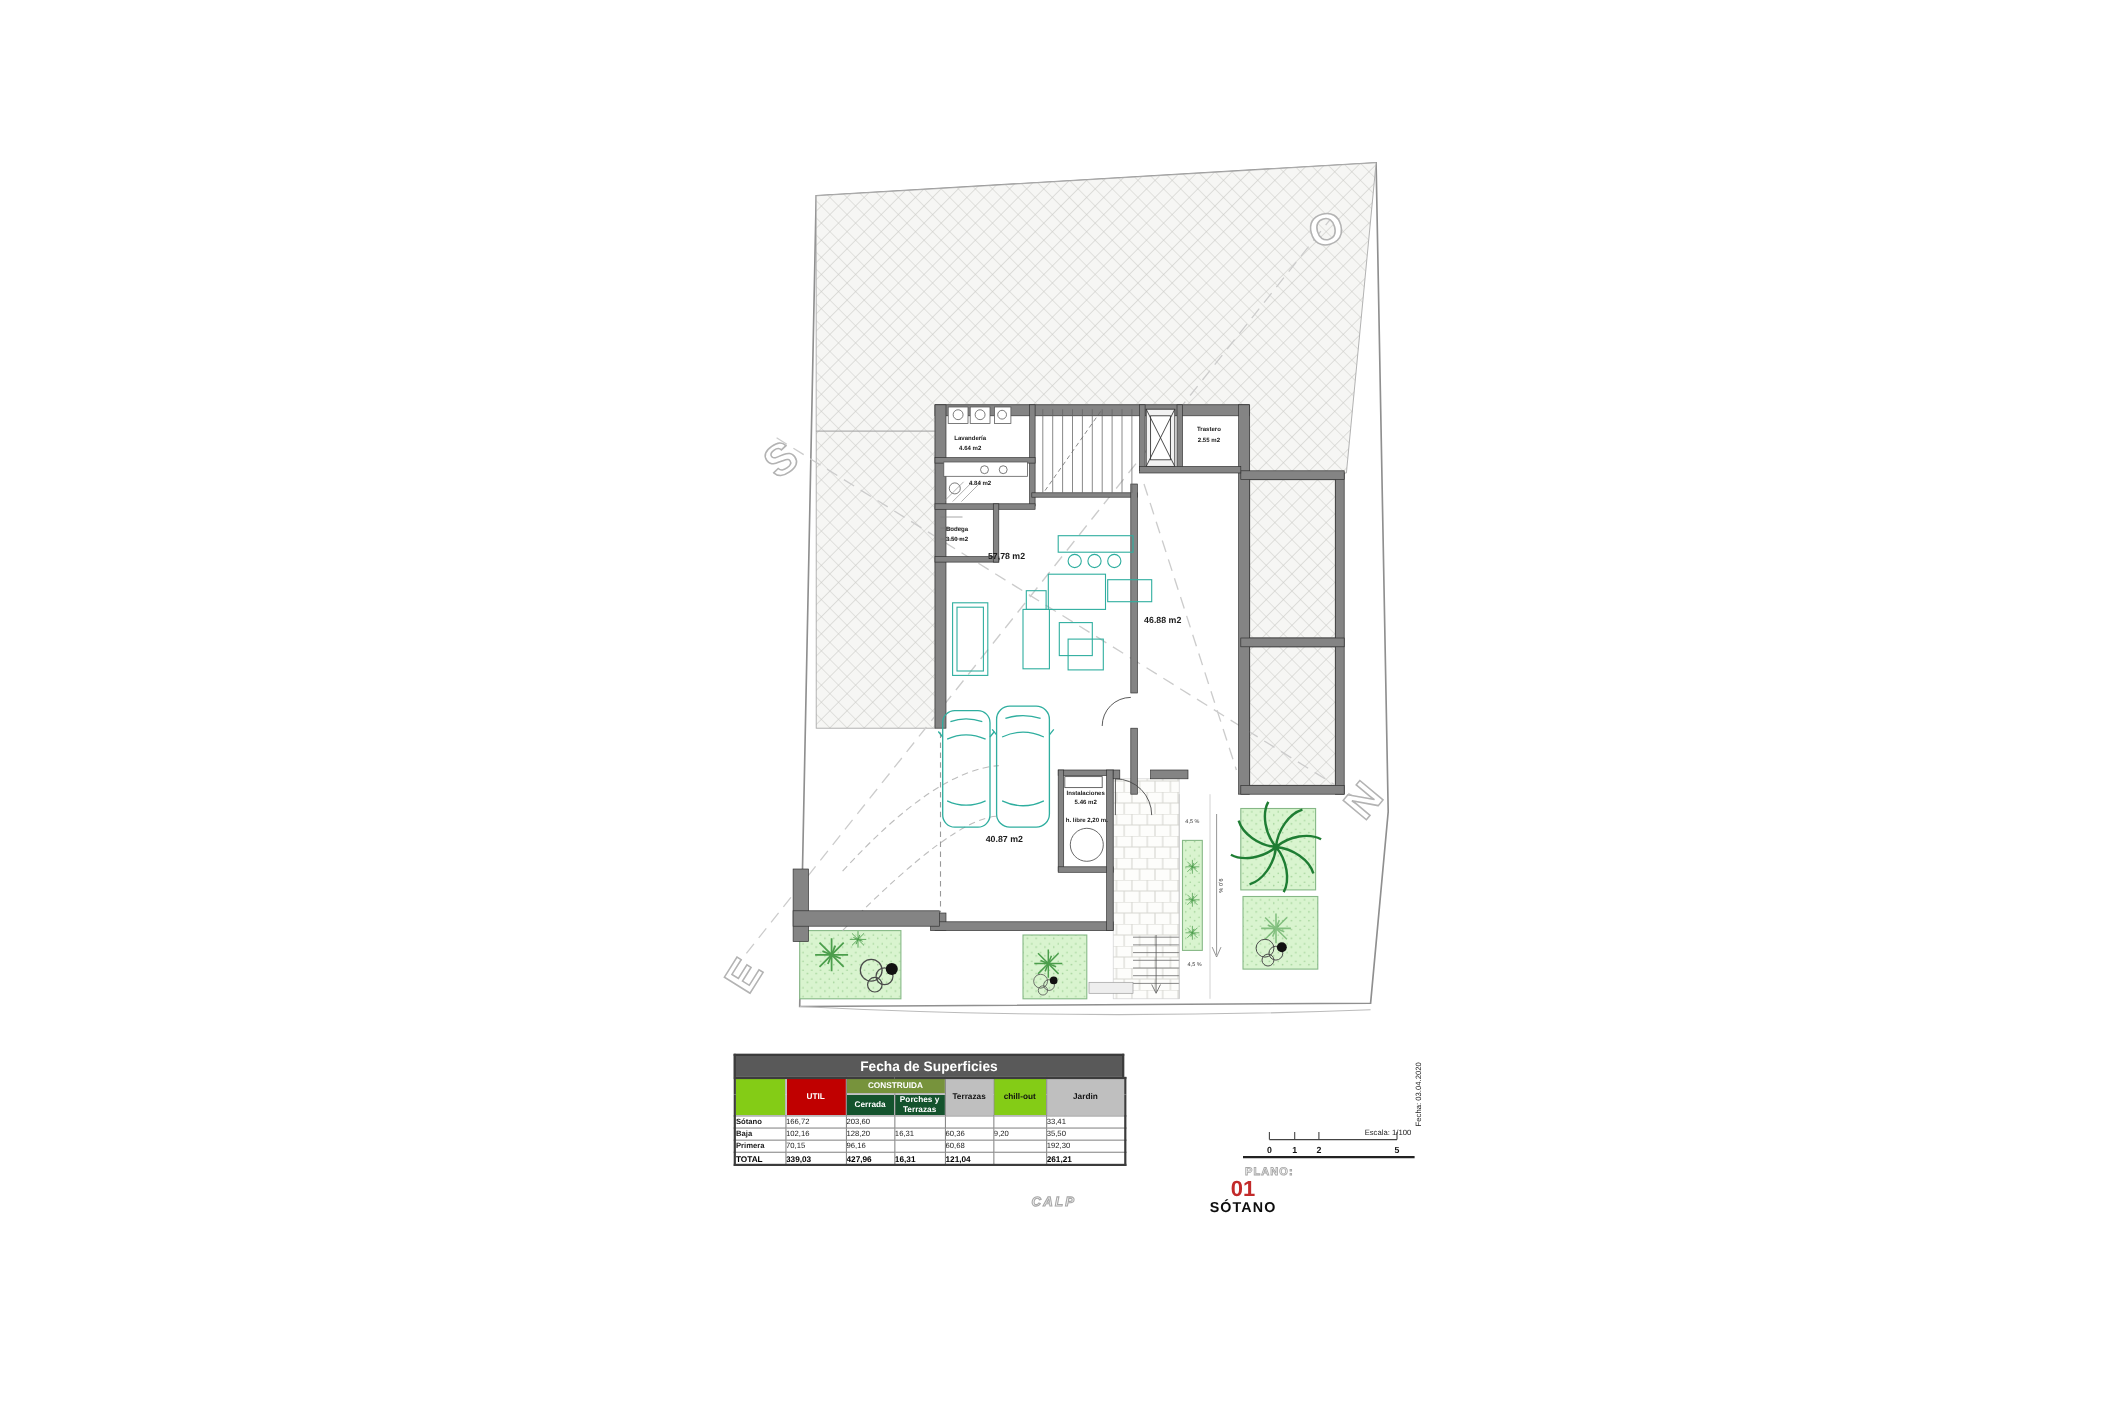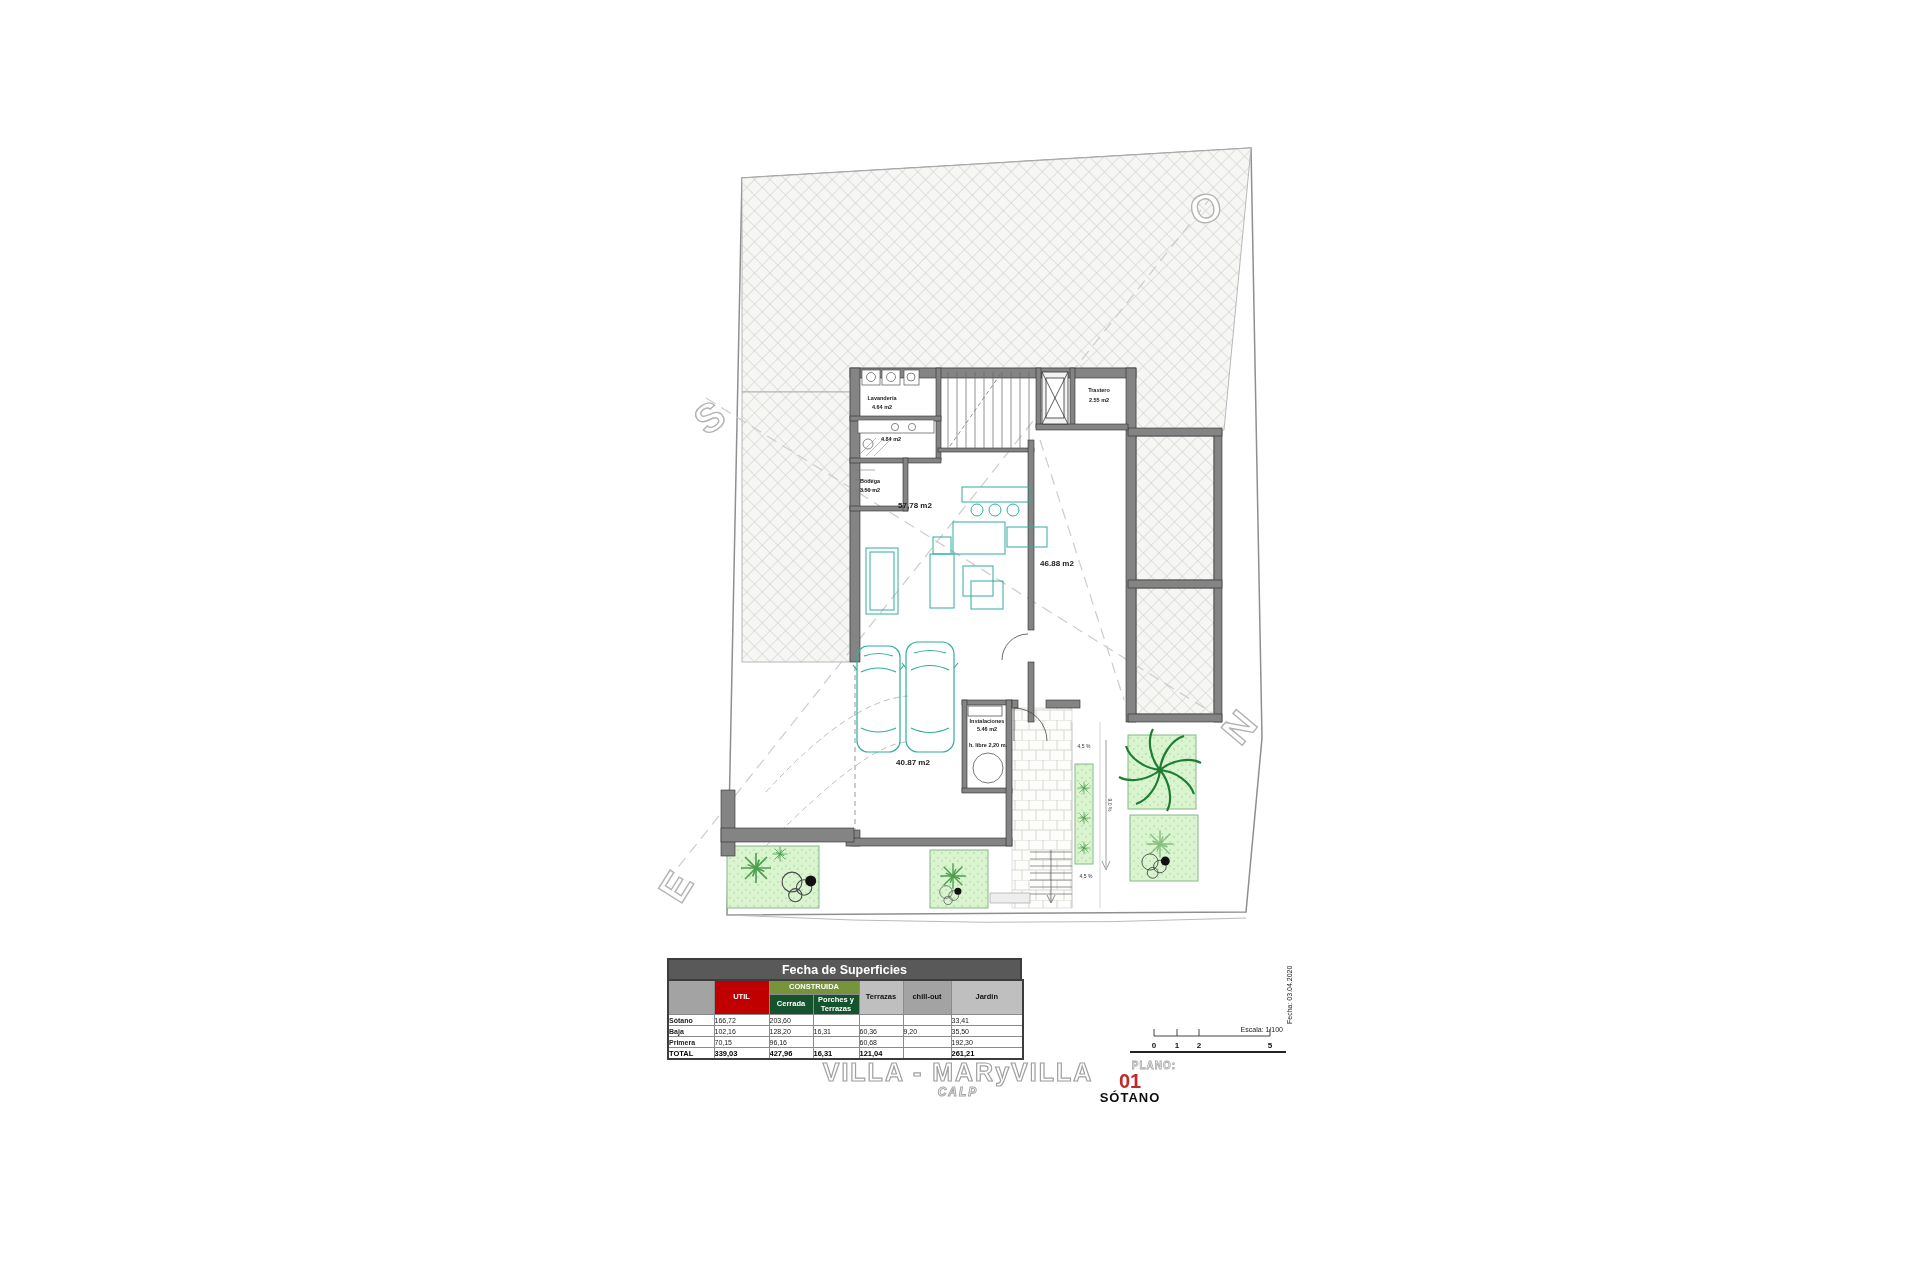--- a/index.html
+++ b/index.html
@@ -19,21 +19,21 @@
   table.surf{border-collapse:collapse;table-layout:fixed;width:355px;border:2px solid #3c3c3c;}
   table.surf th,table.surf td{border:1px solid #8a8a8a;padding:0;overflow:hidden;}
   table.surf th{font-size:7.5px;line-height:1.1;}
   table.surf td{font-size:7px;height:10px;color:#222;}
   td.rowlab{font-weight:bold;font-size:7.5px;color:#000;}
   tr.total td{font-weight:bold;font-size:7.5px;color:#000;}
   .h-util{background:#c00000;color:#fff;}
   .h-cons{background:#77933c;color:#fff;height:13px;}
   .h-sub{background:#14532d;color:#fff;font-size:6.5px;height:19px;}
   .h-gray{background:#bfbfbf;color:#111;margin-left:35px;}
-  .h-white{background:#a3a3a3;color:#111;}
+  .h-white{background:#84cc16;color:#111;}
 
   
   .outline{color:#fff;-webkit-text-stroke:1.2px #a0a0a0;}
   .proj-title{position:absolute;left:758px;top:1058px;width:400px;text-align:center;
     font-size:25px;font-weight:800;letter-spacing:2px;}
   .proj-loc{position:absolute;left:758px;top:1085px;width:400px;text-align:center;
     font-size:12px;font-weight:800;letter-spacing:2px;font-style:italic;-webkit-text-stroke:1px #a8a8a8;}
   .plano-label{position:absolute;left:1080px;top:1060px;width:100px;text-align:center;
     font-size:10px;font-weight:800;letter-spacing:1px;padding-left:24px;-webkit-text-stroke:0.8px #a8a8a8;}
   .plano-num{position:absolute;left:1080px;top:1070px;width:100px;text-align:center;
@@ -359,19 +359,18 @@
       <td>427,96</td>
       <td>16,31</td>
       <td>121,04</td>
       <td></td>
       <td>261,21</td>
     </tr>
   </tbody>
       </table>
 </div>
 
-<div class="proj-title outline">VILLA - MARyVILLA</div>
 <div class="proj-loc outline">CALP</div>
 <div class="plano-label outline">PLANO:</div>
 <div class="plano-num">01</div>
 <div class="plano-name">SÓTANO</div>
 
 </div>
 
 </body></html>

